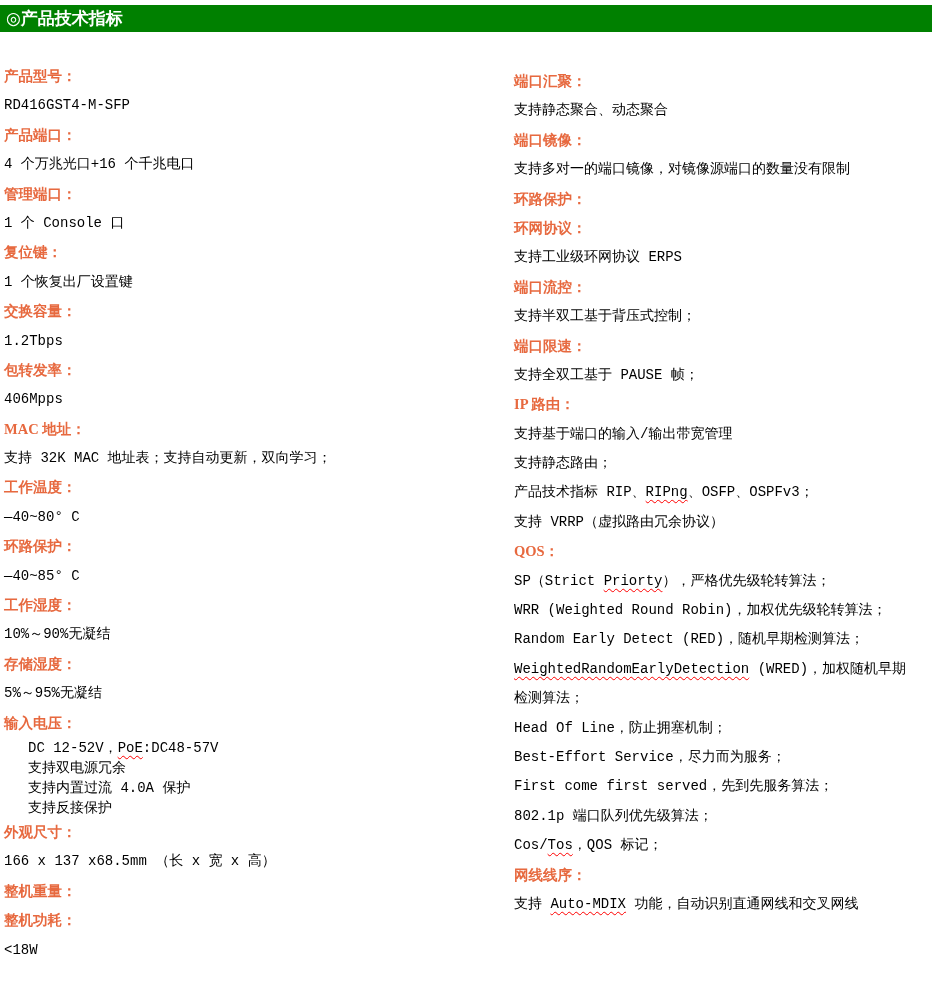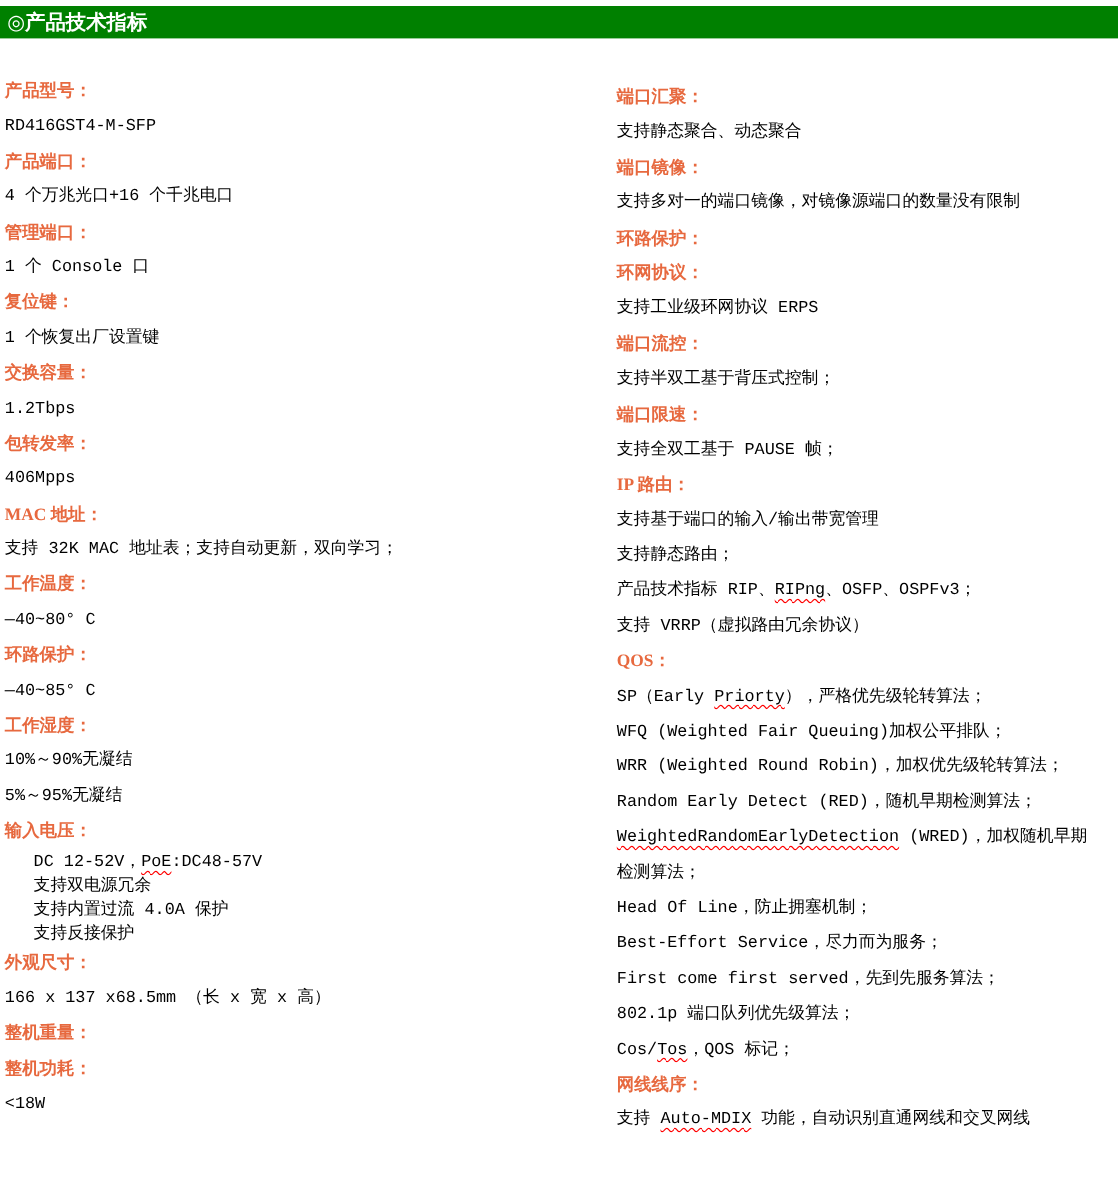--- a/index.html
+++ b/index.html
@@ -86,20 +86,21 @@
       <div class="line heading"><span>包转发率：</span></div>
       <div class="line"><span>406Mpps</span></div>
       <div class="line heading"><span>MAC 地址：</span></div>
       <div class="line"><span>支持 32K MAC 地址表；支持自动更新，双向学习；</span></div>
       <div class="line heading"><span>工作温度：</span></div>
       <div class="line"><span>—40~80° C</span></div>
       <div class="line heading"><span>环路保护：</span></div>
       <div class="line"><span>—40~85° C</span></div>
       <div class="line heading"><span>工作湿度：</span></div>
       <div class="line"><span>10%～90%无凝结</span></div>
+      <div class="line heading"><span>存储湿度：</span></div>
       <div class="line"><span>5%～95%无凝结</span></div>
       <div class="line heading"><span>输入电压：</span></div>
       <div class="line tight"><span>DC 12-52V，</span><span class="misspell">PoE</span><span>:DC48-57V</span></div>
       <div class="line tight"><span>支持双电源冗余</span></div>
       <div class="line tight"><span>支持内置过流 4.0A 保护</span></div>
       <div class="line tight"><span>支持反接保护</span></div>
       <div class="line heading"><span>外观尺寸：</span></div>
       <div class="line"><span>166 x 137 x68.5mm （长 x 宽 x 高）</span></div>
       <div class="line heading"><span>整机重量：</span></div>
       <div class="line heading"><span>整机功耗：</span></div>
@@ -116,22 +117,21 @@
       <div class="line heading"><span>端口流控：</span></div>
       <div class="line"><span>支持半双工基于背压式控制；</span></div>
       <div class="line heading"><span>端口限速：</span></div>
       <div class="line"><span>支持全双工基于 PAUSE 帧；</span></div>
       <div class="line heading"><span>IP 路由：</span></div>
       <div class="line"><span>支持基于端口的输入/输出带宽管理</span></div>
       <div class="line"><span>支持静态路由；</span></div>
       <div class="line"><span>产品技术指标 RIP、</span><span class="misspell">RIPng</span><span>、OSFP、OSPFv3；</span></div>
       <div class="line"><span>支持 VRRP（虚拟路由冗余协议）</span></div>
       <div class="line heading"><span>QOS：</span></div>
-      <div class="line"><span>SP（Early </span><span class="misspell">Priorty</span><span>），严格优先级轮转算法；</span></div>
-      <div class="line"><span>WFQ (Weighted Fair Queuing)加权公平排队；</span></div>
+      <div class="line"><span>SP（Strict </span><span class="misspell">Priorty</span><span>），严格优先级轮转算法；</span></div>
       <div class="line"><span>WRR (Weighted Round Robin)，加权优先级轮转算法；</span></div>
       <div class="line"><span>Random Early Detect (RED)，随机早期检测算法；</span></div>
       <div class="line"><span class="misspell">WeightedRandomEarlyDetection</span><span> (WRED)，加权随机早期</span></div>
       <div class="line"><span>检测算法；</span></div>
       <div class="line"><span>Head Of Line，防止拥塞机制；</span></div>
       <div class="line"><span>Best-Effort Service，尽力而为服务；</span></div>
       <div class="line"><span>First come first served，先到先服务算法；</span></div>
       <div class="line"><span>802.1p 端口队列优先级算法；</span></div>
       <div class="line"><span>Cos/</span><span class="misspell">Tos</span><span>，QOS 标记；</span></div>
       <div class="line heading"><span>网线线序：</span></div>

